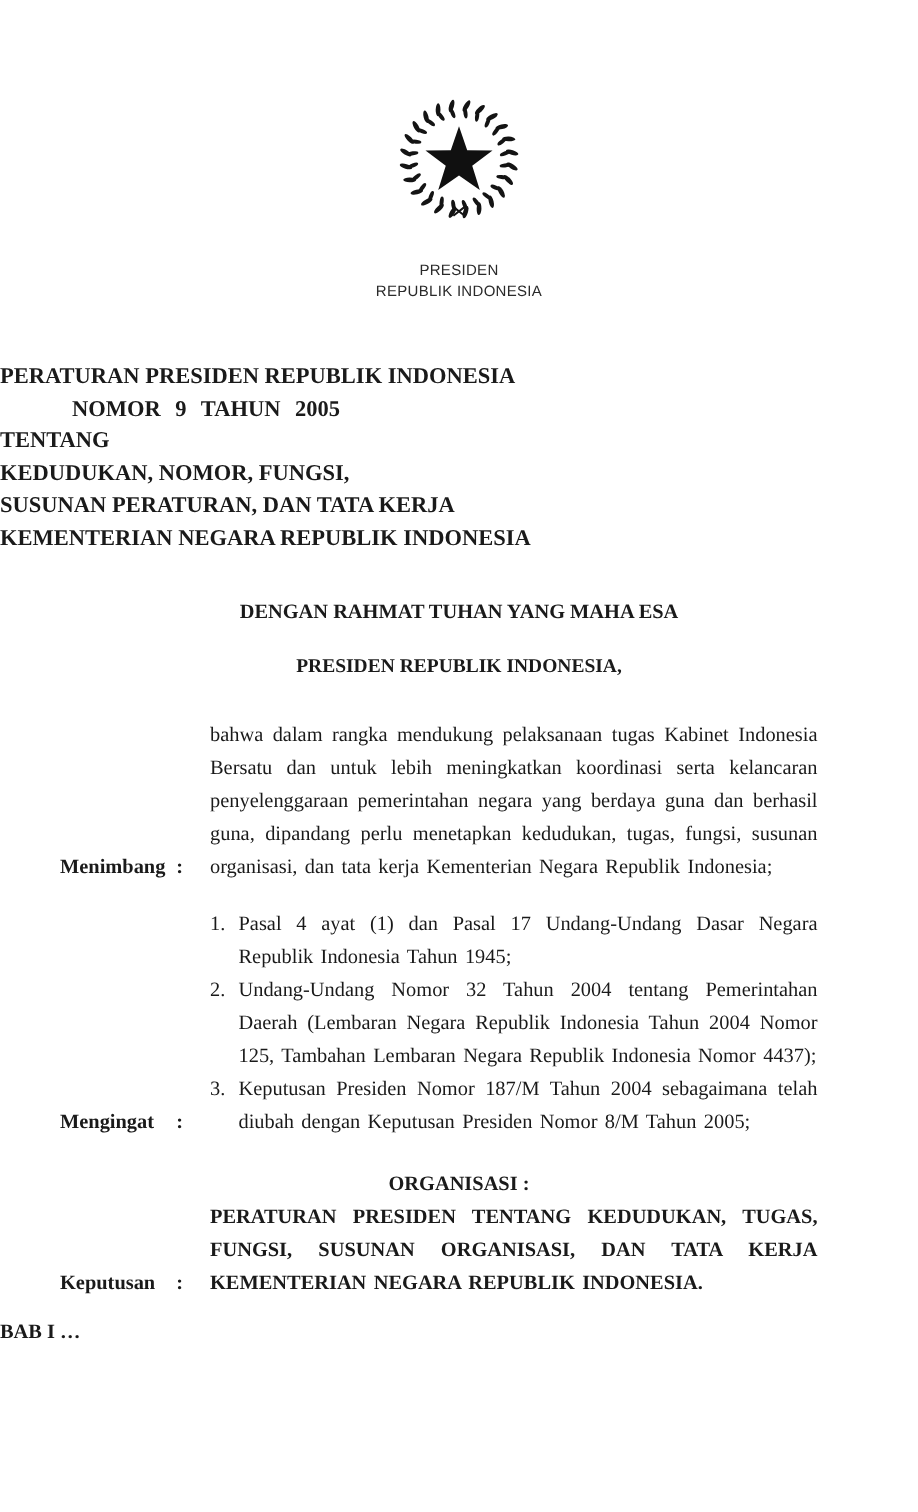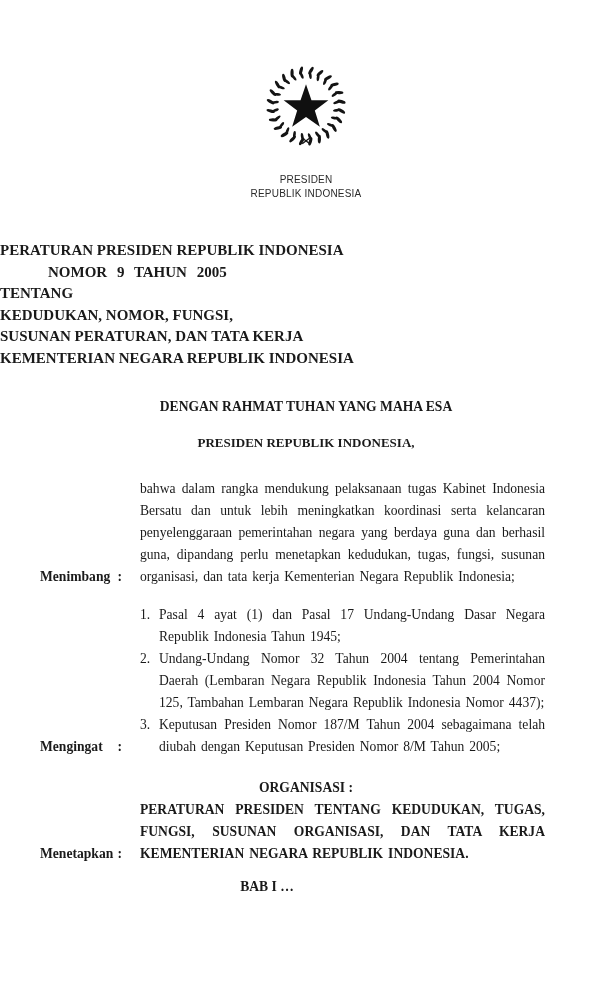--- a/index.html
+++ b/index.html
@@ -77,21 +77,21 @@
     margin-top:19px;
     text-align:center;
     font-weight:bold;
     font-size:13.6px;
     line-height:22px;
   }
   .decision-text { font-weight:bold; }
   .catchword {
     margin-top:11px;
     padding-right:78px;
-    text-align:center;
+    text-align:left;
     font-weight:bold;
     font-size:13.6px;
     line-height:22px;
   }
 </style>
 </head>
 <body>
 
 <div class="page">
 
@@ -174,21 +174,21 @@
         <span class="list-num">3.</span>
         <span class="list-text">Keputusan Presiden Nomor 187/M Tahun 2004 sebagaimana telah diubah dengan Keputusan Presiden Nomor 8/M Tahun 2005;</span>
       </div>
     </div>
   </div>
 
   <div class="decide-heading">ORGANISASI :</div>
 
   <div class="section sec-decision">
     <div class="label-cell">
-      <span>Menetapkan</span>
+      <span>Keputusan</span>
       <span>:</span>
     </div>
     <div class="content-cell decision-text">PERATURAN PRESIDEN TENTANG KEDUDUKAN, TUGAS, FUNGSI, SUSUNAN ORGANISASI, DAN TATA KERJA KEMENTERIAN NEGARA REPUBLIK INDONESIA.</div>
   </div>
 
   <div class="catchword">BAB I …</div>
 
 </div>
 
 </body></html>

